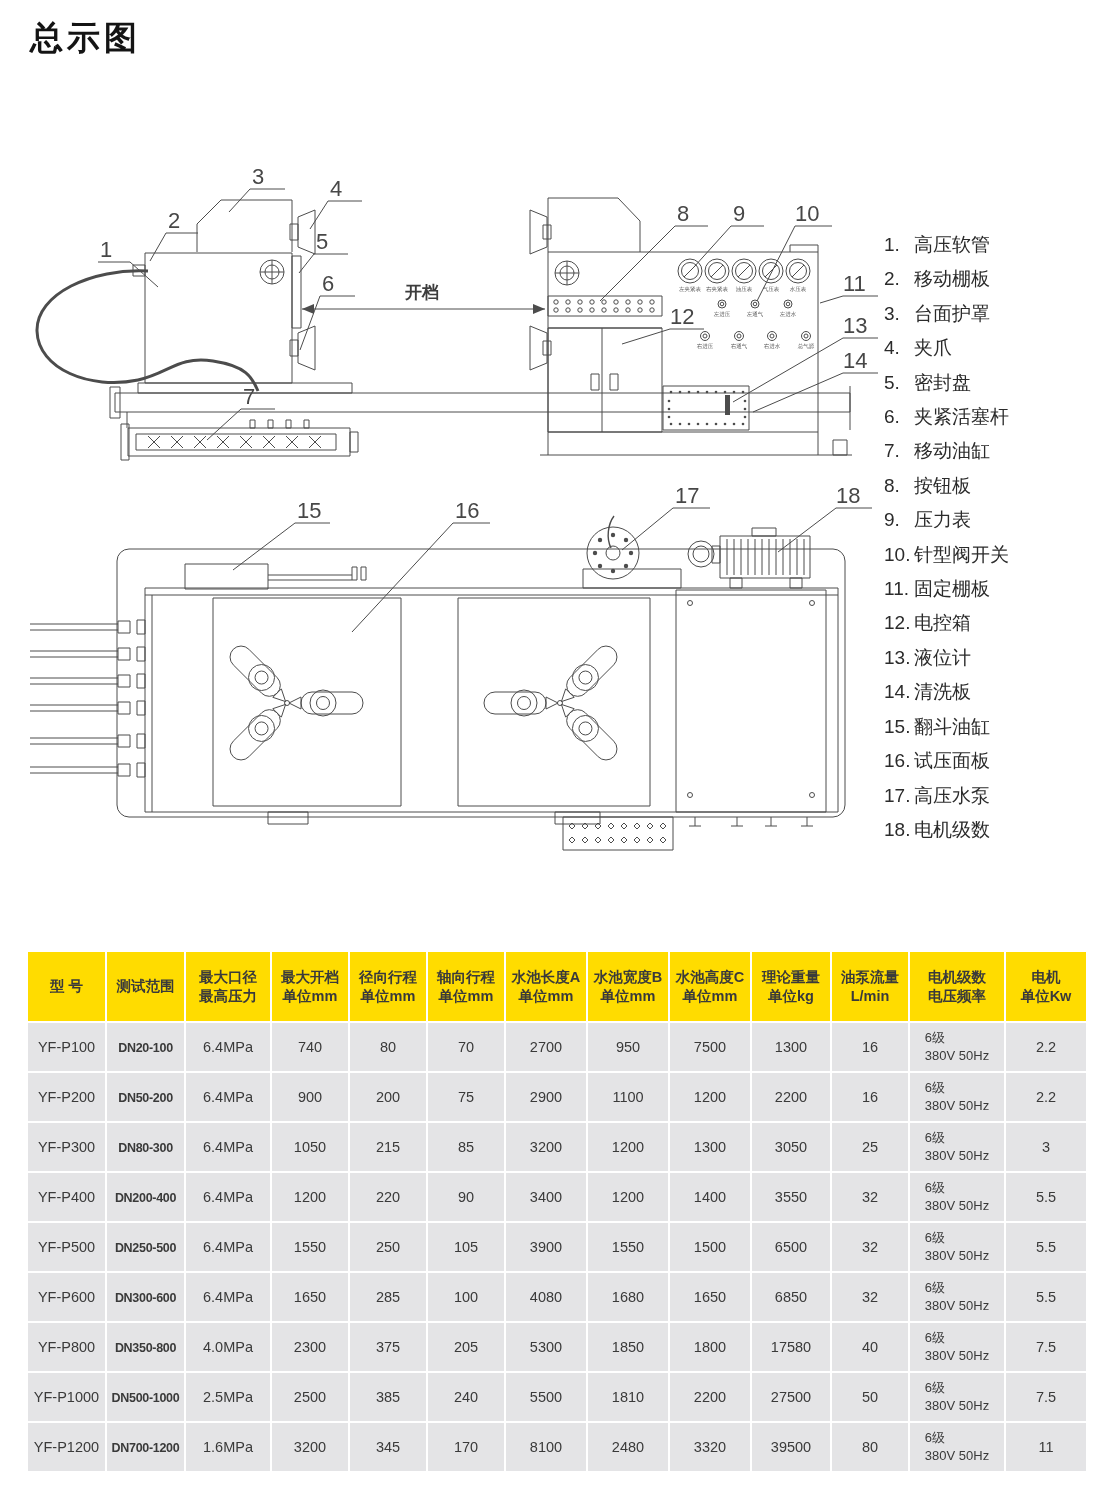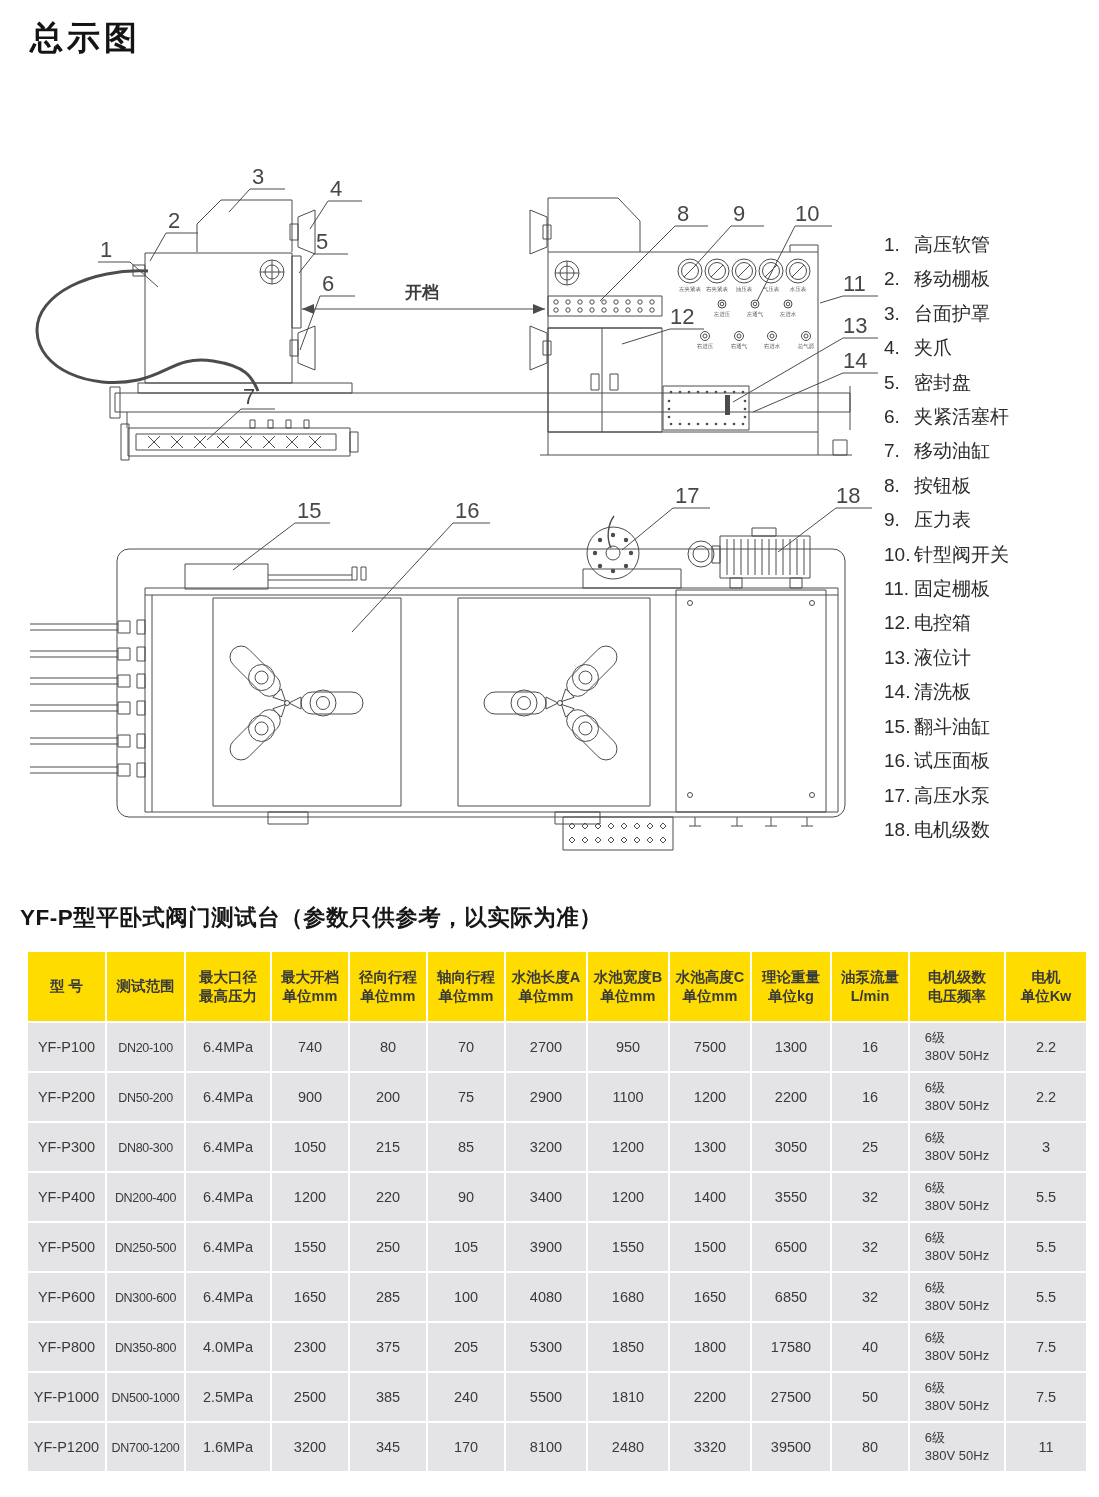--- a/index.html
+++ b/index.html
@@ -16,21 +16,21 @@
   .lbl{fill:#474747;stroke:none;font-size:22px;font-family:"Liberation Sans",sans-serif;}
   .dim{fill:#3d3d3d;stroke:none;font-size:17px;font-weight:700;}
   .tiny{fill:#555;stroke:none;font-size:5.5px;text-anchor:middle;}
   .legend{position:absolute;left:868px;top:212px;list-style:none;margin:16px;padding:0;}
   .legend-item{font-size:19px;line-height:34.4px;color:#2b2b2b;white-space:nowrap;}
   .legend-no{display:inline-block;min-width:30px;}
   .table-title{position:absolute;left:20px;top:902px;font-size:22.5px;font-weight:700;color:#161616;letter-spacing:0.5px;}
   table.spec-table{position:absolute;left:26px;top:950px;border-collapse:separate;border-spacing:2px;table-layout:fixed;}
   table.spec-table th{background:#FFDC00;color:#3a3a3a;font-size:14.5px;font-weight:700;height:69px;text-align:center;vertical-align:middle;white-space:pre-line;padding:0 1px;line-height:1.25;}
   table.spec-table td{background:#e4e4e6;color:#3a3a3a;font-size:14.5px;height:48px;text-align:center;vertical-align:middle;white-space:pre-line;padding:0 1px;line-height:1.3;}
-  table.spec-table td:nth-child(2) span{font-size:12.5px;letter-spacing:-0.3px;}
+  table.spec-table td:nth-child(2) span{font-size:12.5px;letter-spacing:-0.3px;font-weight:bold;}
   table.spec-table td:nth-child(12) span{display:inline-block;text-align:left;font-size:13px;line-height:1.35;}
 </style>
 </head>
 <body>
 
 <div class="page">
 
   <div class="page-title">总示图</div>
 
   <div class="drawing-wrap">
@@ -437,21 +437,20 @@
       <li class="legend-item"><span class="legend-no">11.</span><span>固定棚板</span></li>
       <li class="legend-item"><span class="legend-no">12.</span><span>电控箱</span></li>
       <li class="legend-item"><span class="legend-no">13.</span><span>液位计</span></li>
       <li class="legend-item"><span class="legend-no">14.</span><span>清洗板</span></li>
       <li class="legend-item"><span class="legend-no">15.</span><span>翻斗油缸</span></li>
       <li class="legend-item"><span class="legend-no">16.</span><span>试压面板</span></li>
       <li class="legend-item"><span class="legend-no">17.</span><span>高压水泵</span></li>
       <li class="legend-item"><span class="legend-no">18.</span><span>电机级数</span></li>
     </ul>
 
-  <div class="table-title">YF-P型平卧式阀门测试台（参数只供参考，以实际为准）</div>
 
   <table class="spec-table">
     <colgroup>
       <col style="width:77px">
         <col style="width:77px">
         <col style="width:84px">
         <col style="width:76px">
       <col style="width:76px">
         <col style="width:76px">
         <col style="width:80px">

